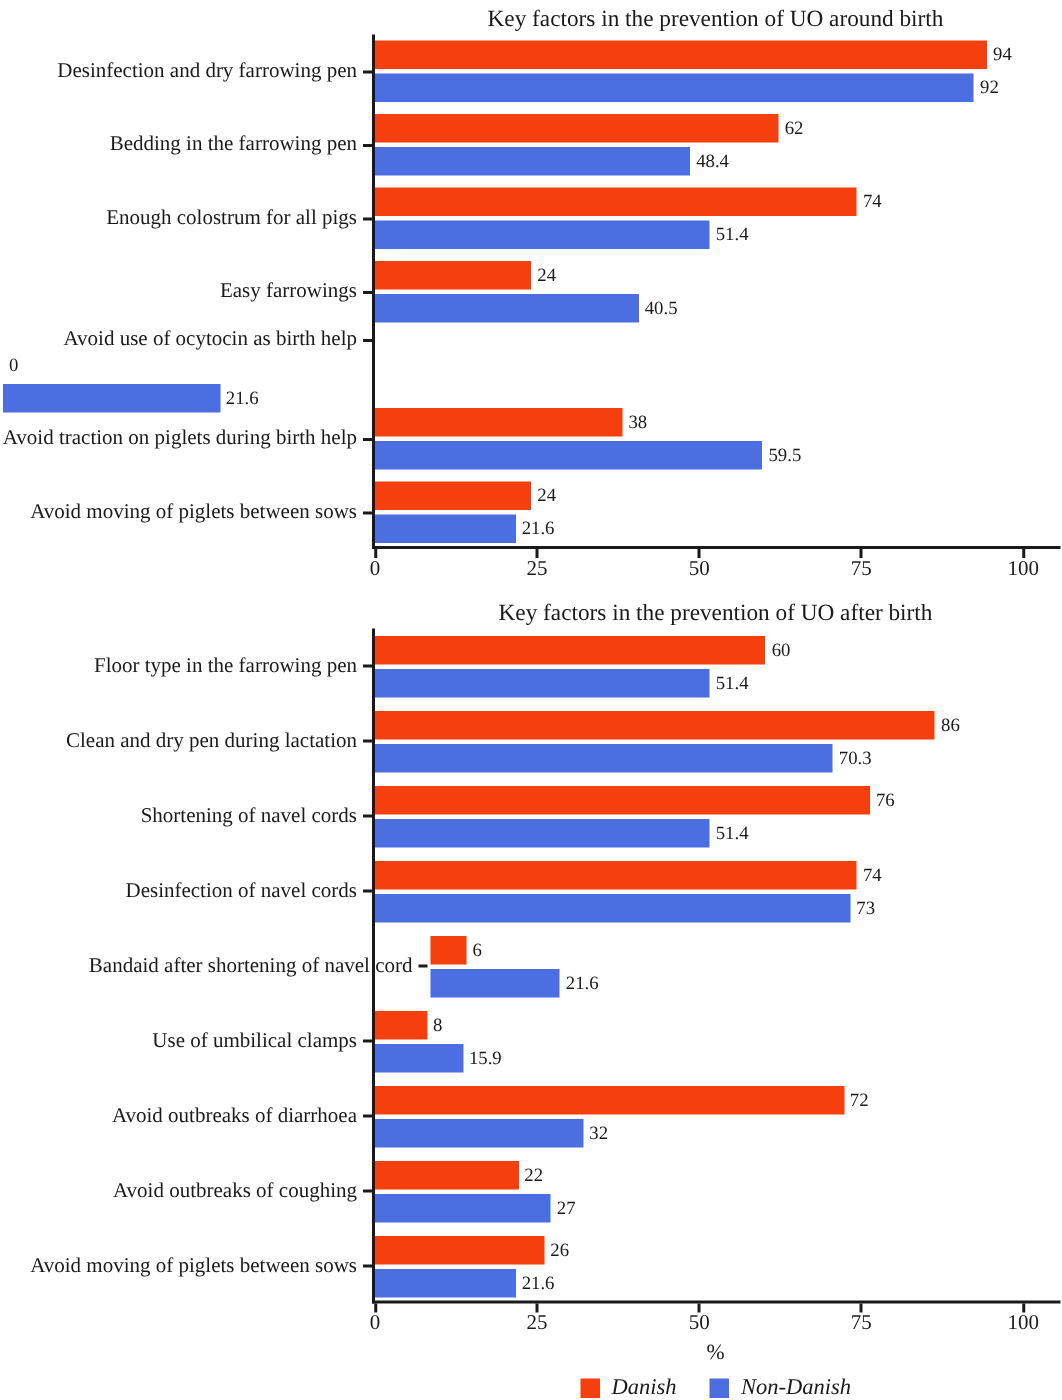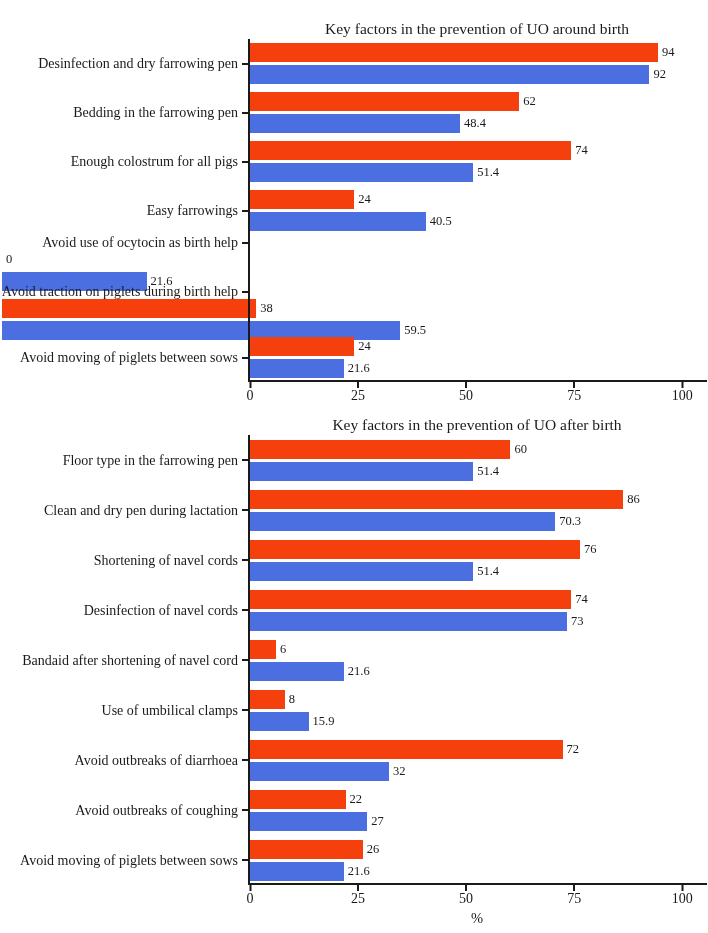--- a/index.html
+++ b/index.html
@@ -5,21 +5,21 @@
   html,body { margin:0; padding:0; background:#ffffff; }
   .page {
     width:708px; height:933px; background:#ffffff; overflow:hidden;
     font-family:"Liberation Serif", serif; color:#1a1a1a; position:relative;
     box-sizing:border-box;
   }
   .chart-title {
     margin:0 0 0 248px; width:458px; text-align:center;
     font-size:15.5px; font-weight:normal; line-height:20px;
   }
-  .chart-title.first { padding-top:19px; }
+  .chart-title.first { padding-top:3px; }
   .chart-title.second { padding-top:8px; }
   .plot-body { position:relative; }
   .yaxis-line { position:absolute; left:248px; top:0; bottom:0; width:2px; background:#1a1a1a; }
   .xaxis-line { position:absolute; left:248px; right:1px; bottom:0; height:2px; background:#1a1a1a; }
   .row { display:flex; }
   .cat-label {
     width:248px; box-sizing:border-box; position:relative;
     display:flex; align-items:center; justify-content:flex-end;
     padding-right:10px; font-size:14px; line-height:15px; text-align:right;
   }
@@ -121,21 +121,21 @@
             <div class="barline">
               <div class="bar" style="width: 0%; background: rgb(245, 64, 14);"></div>
               <span class="val">0</span>
             </div>
             <div class="barline">
               <div class="bar" style="width: 20.4739%; background: rgb(75, 110, 224);"></div>
               <span class="val">21.6</span>
             </div>
           </div>
         </div>
-        <div class="row" style="height: 49px; flex-direction: column;">
+        <div class="row" style="height: 49px;">
           <div class="cat-label">
             <span>Avoid traction on piglets during birth help</span>
             <span class="ytick"></span>
           </div>
           <div class="bars">
             <div class="barline">
               <div class="bar" style="width: 36.019%; background: rgb(245, 64, 14);"></div>
               <span class="val">38</span>
             </div>
             <div class="barline">
@@ -247,21 +247,21 @@
             <div class="barline">
               <div class="bar" style="width: 70.1422%; background: rgb(245, 64, 14);"></div>
               <span class="val">74</span>
             </div>
             <div class="barline">
               <div class="bar" style="width: 69.1943%; background: rgb(75, 110, 224);"></div>
               <span class="val">73</span>
             </div>
           </div>
         </div>
-        <div class="row" style="height: 50px;">
+        <div class="row" style="height: 50px; margin-left: 37px;">
           <div class="cat-label">
             <span>Bandaid after shortening of navel cord</span>
             <span class="ytick"></span>
           </div>
           <div class="bars">
             <div class="barline">
               <div class="bar" style="width: 5.6872%; background: rgb(245, 64, 14);"></div>
               <span class="val">6</span>
             </div>
             <div class="barline">

